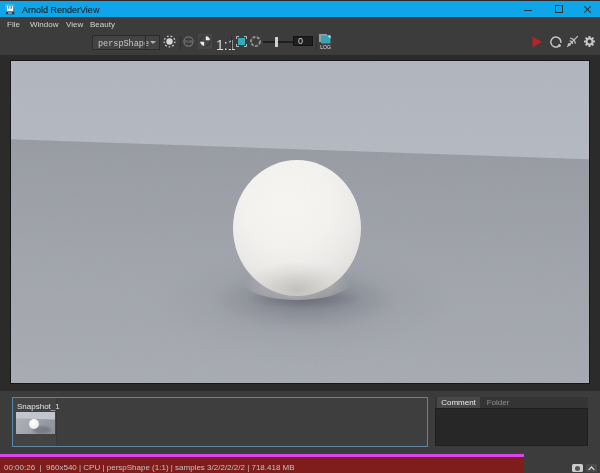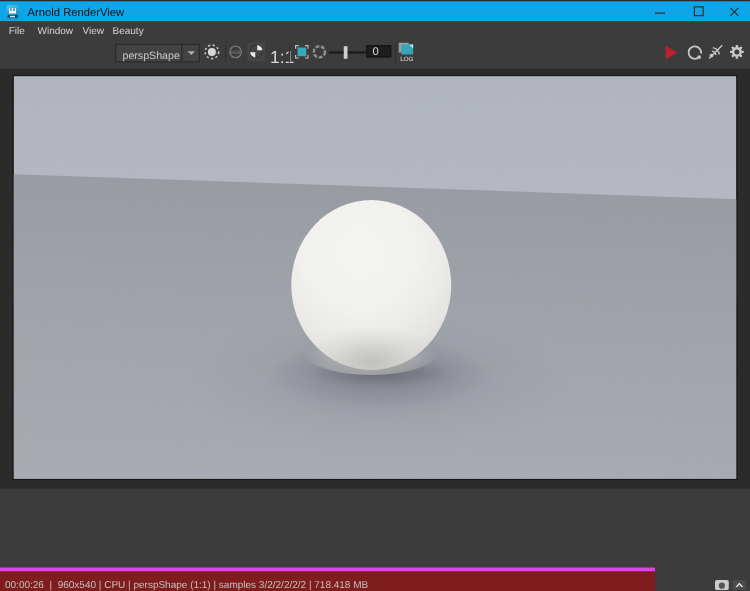--- a/index.html
+++ b/index.html
@@ -72,21 +72,21 @@
     <div class="winbtn wb-max"></div>
     <div class="winbtn wb-close"></div>
   </div>
   <div class="menubar">
     <span style="left:7px">File</span>
     <span style="left:30px">Window</span>
     <span style="left:66px">View</span>
     <span style="left:90px">Beauty</span>
   </div>
   <div class="toolbar">
-    <div class="combo" style="left:92px; width:68px;">
+    <div class="combo" style="left:92px; width:68px;font-family:Liberation Mono, monospace;">
         <span class="lbl">perspShape</span>
         <span class="arr"></span>
       </div>
 
     <svg class="ticon" style="left:163px; top:3px;" width="13" height="13" viewBox="0 0 13 13">
       <circle cx="6.5" cy="6.5" r="5.4" fill="none" stroke="#c8c8c8" stroke-width="1.3" stroke-dasharray="1.7 2"></circle>
       <circle cx="6.5" cy="6.5" r="3.2" fill="#d8d8d8"></circle>
     </svg>
     <div class="sep" style="left:180px;"></div>
 
@@ -158,18 +158,35 @@
       <div class="shadow0"></div>
       <div class="ball"></div>
       <svg class="grain" width="580" height="322" style="position:absolute;left:0;top:0;opacity:0.06;">
         <filter id="n">
             <feTurbulence type="fractalNoise" baseFrequency="0.9" numOctaves="2" stitchTiles="stitch"></feTurbulence>
           </filter>
         <rect width="580" height="322" filter="url(#n)"></rect>
       </svg>
     </div>
   </div>
+  <div class="bottom">
+    <div class="snapbox">
+      <div class="snapcell"></div>
+      <div class="snaplbl">Snapshot_1</div>
+      <div class="thumb">
+        <div class="tw"></div>
+        <div class="tf"></div>
+        <div class="ts"></div>
+        <div class="tb"></div>
+      </div>
+    </div>
+    <div class="tabs">
+        <div class="tab1">Comment</div>
+        <div class="tab2">Folder</div>
+      </div>
+    <div class="cpanel"></div>
+  </div>
   <div class="statusbar">
     <span class="stxt">00:00:26&nbsp; | &nbsp;960x540 | CPU | perspShape (1:1) | samples 3/2/2/2/2/2 | 718.418 MB</span>
     <div class="sicon1"></div>
     <div class="sicon2"></div>
   </div>
 </div>
 
 </body></html>

